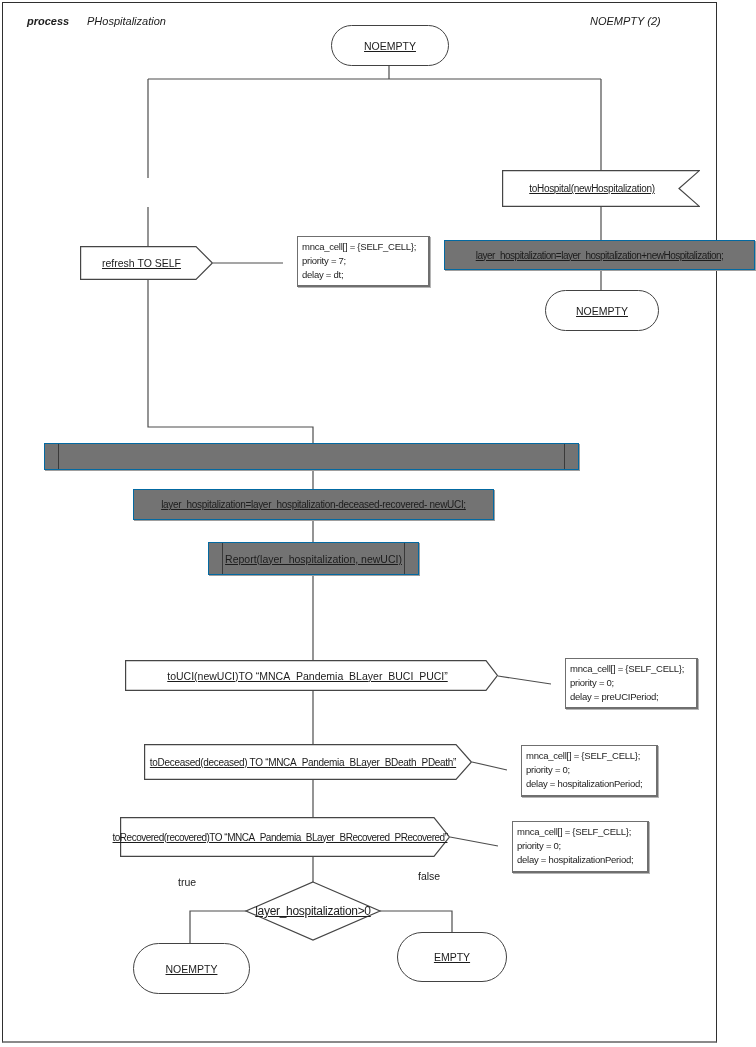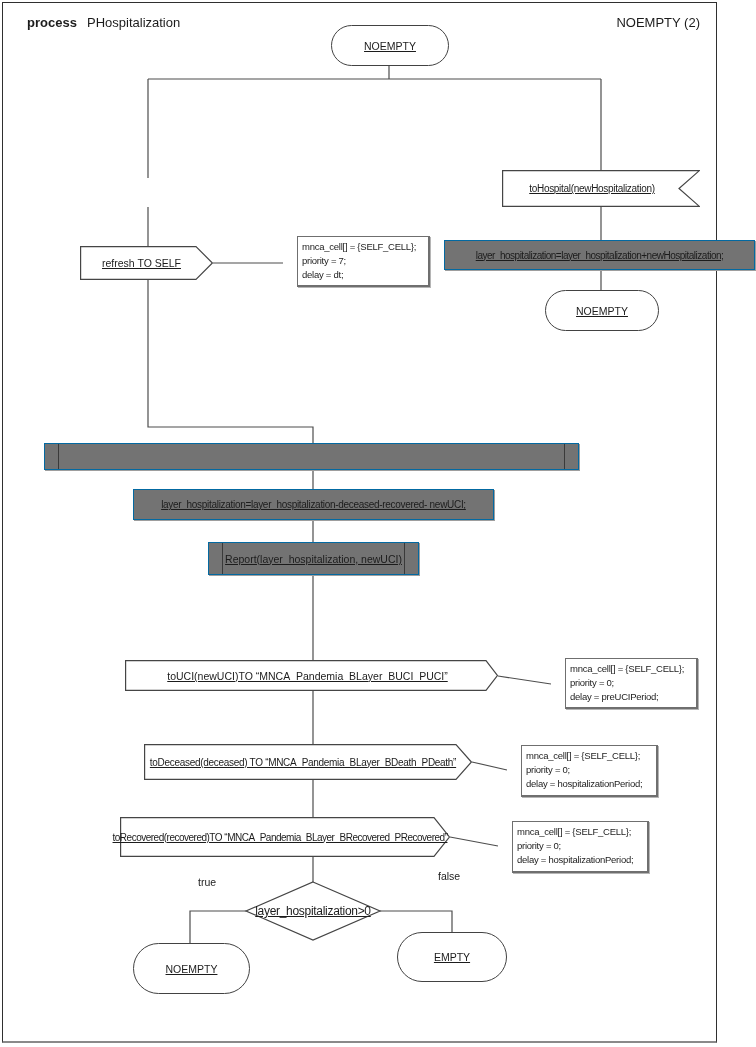--- a/index.html
+++ b/index.html
@@ -1,48 +1,48 @@
 <!DOCTYPE html>
 <html><head>
 <meta charset="utf-8">
 <style>
   html,body{margin:0;padding:0;background:#ffffff;}
   #canvas{position:relative;width:756px;height:1047px;background:#fff;
           font-family:"Liberation Sans",sans-serif;color:#1c1c1c;overflow:hidden;}
   .frame{position:absolute;left:2px;top:2px;width:713px;height:1038px;
          border:1px solid #2f2f2f;border-bottom:2px solid #8a8a8a;z-index:0;background:#fff;}
   .wires{position:absolute;left:0;top:0;z-index:1;}
-  .hdr{position:absolute;z-index:2;font-size:13px;white-space:nowrap;}
+  .hdr{position:absolute;z-index:2;font-size:11px;white-space:nowrap;font-style:italic;}
   .bold{font-weight:bold;}
   .shape{position:absolute;z-index:2;display:flex;align-items:center;justify-content:center;
          font-size:10.5px;white-space:nowrap;text-align:center;text-decoration:underline;}
   .term{background:#fff;border:1.2px solid #424242;border-radius:999px;}
   .box{background:#737373;border:1px solid #0369a1;box-shadow:1px 1px 0 #9e9e9e;}
   .subbar{position:absolute;top:0;bottom:0;width:1px;background:#3a3a3a;}
   .sigsvg{position:absolute;left:0;top:0;width:100%;height:100%;}
   .sigsvg polygon{fill:#fff;stroke:#454545;stroke-width:1.2;}
   .lbl{position:relative;z-index:1;}
   .note{position:absolute;z-index:2;background:#fff;border:1px solid #6f6f6f;
         border-right-width:2px;border-bottom-width:2px;box-shadow:1px 1px 0 #b5b5b5;
         padding:3px 4px;font-size:9.5px;letter-spacing:-0.25px;line-height:1.45;white-space:nowrap;margin-left:14px;}
   .fs11{font-size:11px;}
   .fs10{font-size:10px;letter-spacing:-0.3px;}
   .fs10t{font-size:10px;letter-spacing:-0.5px;}
-  .branch{position:absolute;z-index:2;font-size:10.5px;margin-left:20px;}
+  .branch{position:absolute;z-index:2;font-size:10.5px;}
 </style>
 </head>
 <body>
 
 <div id="canvas">
 
   <div class="frame"></div>
 
   <div class="hdr bold" style="left:27px;top:15px">process</div>
   <div class="hdr" style="left:87px;top:15px">PHospitalization</div>
-  <div class="hdr" style="left:590px;top:15px;width:110px;text-align:right">NOEMPTY (2)</div>
+  <div class="hdr" style="left:590px;top:15px;width:110px;text-align:left">NOEMPTY (2)</div>
 
   <svg class="wires" width="756" height="1047">
     <path d="M389 64 V79 M148 79 H601 M148 79 V178 M601 79 V170
              M148 207 V246 M213 263 H283
              M148 280 V427 H313 V443
              M601 207 V240 M601 268 V290
              M313 468 V489 M313 518 V542 M313 573 V660
              M498 676 L551 684 M313 691 V744
              M472 762 L507 770 M313 780 V817
              M450 837 L498 846 M313 857 V882

